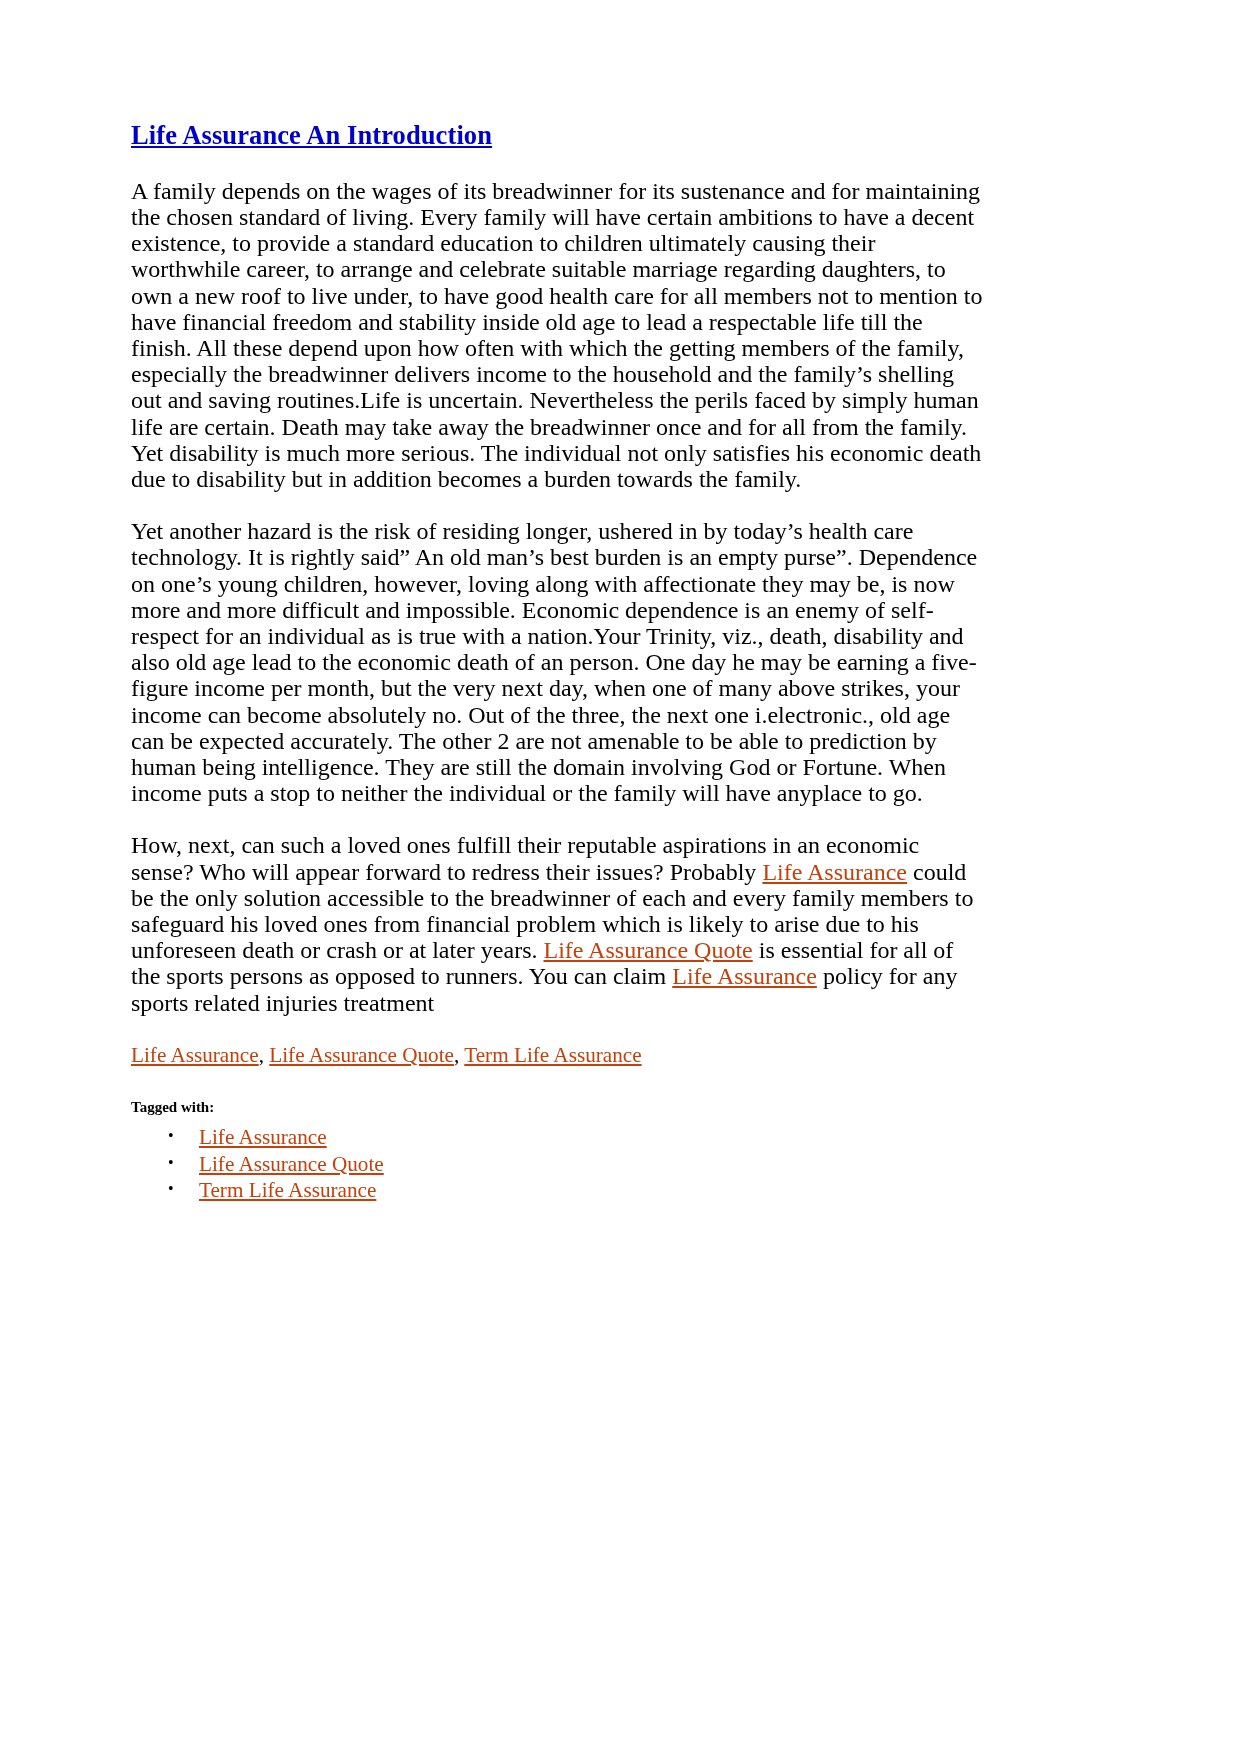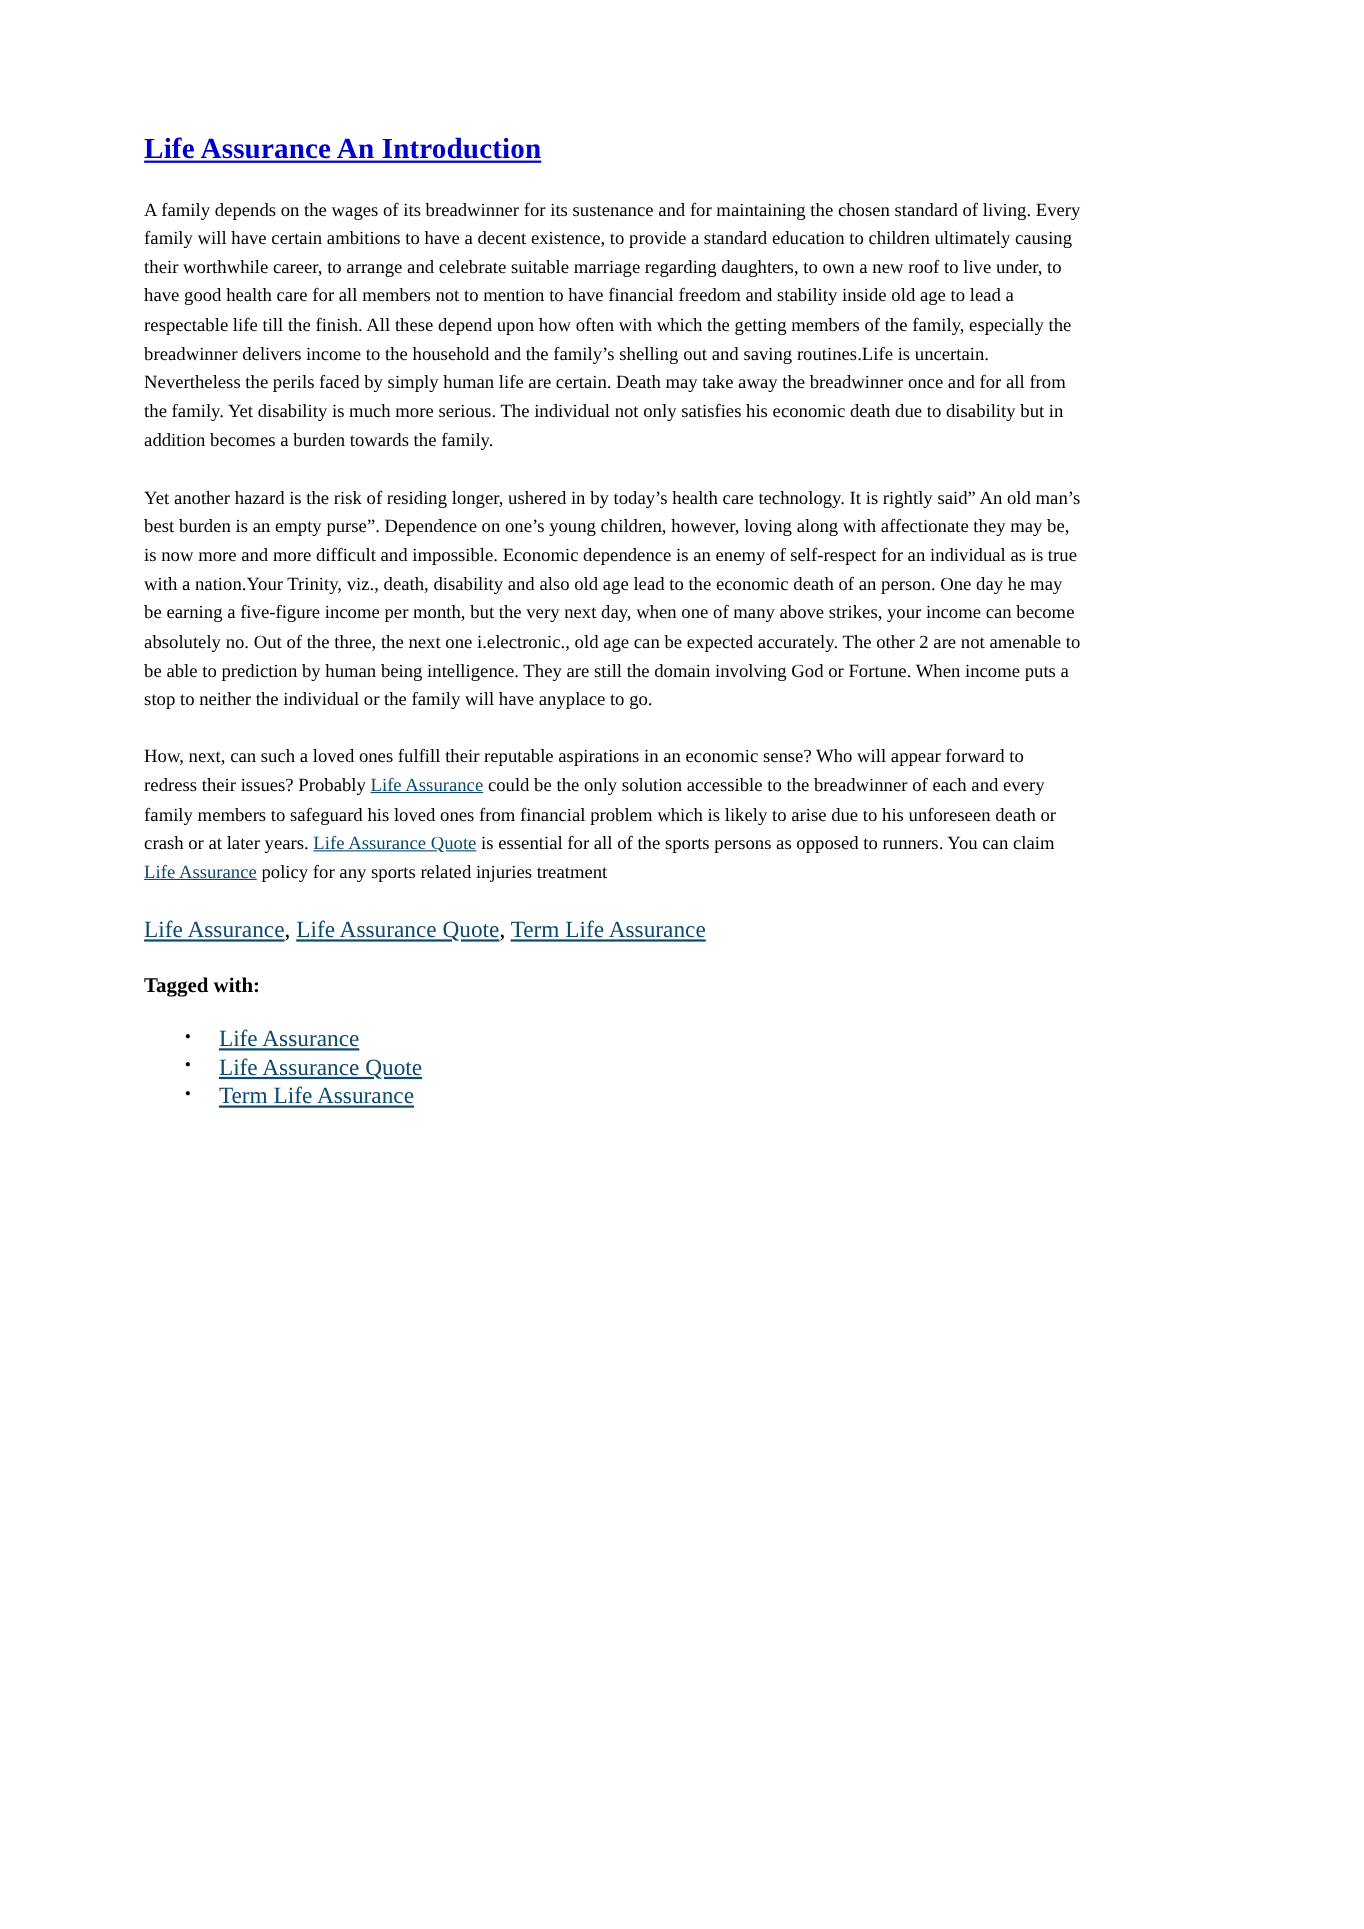--- a/index.html
+++ b/index.html
@@ -32,40 +32,40 @@
   h1.doc-title {
     font-size: 26.5px;
     font-weight: bold;
     color: #0000cc;
     text-decoration: underline;
     margin: 0 0 26px 0;
     line-height: 1.2;
     letter-spacing: 0.1px;
   }
   p.para {
-    font-size: 17px;
+    font-size: 24px;
     line-height: 26.2px;
     margin: 0 0 26px 0;
     text-align: left;
     color: #000000;
   }
   a.link {
-    color: #0c4a6e;
+    color: #c2410c;
     text-decoration: underline;
   }
   p.links-line {
     font-size: 21.2px;
     line-height: 26.2px;
     margin: 0 0 26px 0;
   }
   p.tagged {
-    font-size: 19px;
+    font-size: 15px;
     line-height: 26.2px;
     font-weight: bold;
-    margin: 0 0 20px 0;
+    margin: 0 0 4px 0;
   }
   ul.tag-list {
     margin: 0;
     padding: 0 0 0 68px;
     list-style: none;
   }
   ul.tag-list li {
     font-size: 21.2px;
     line-height: 26.2px;
     position: relative;

